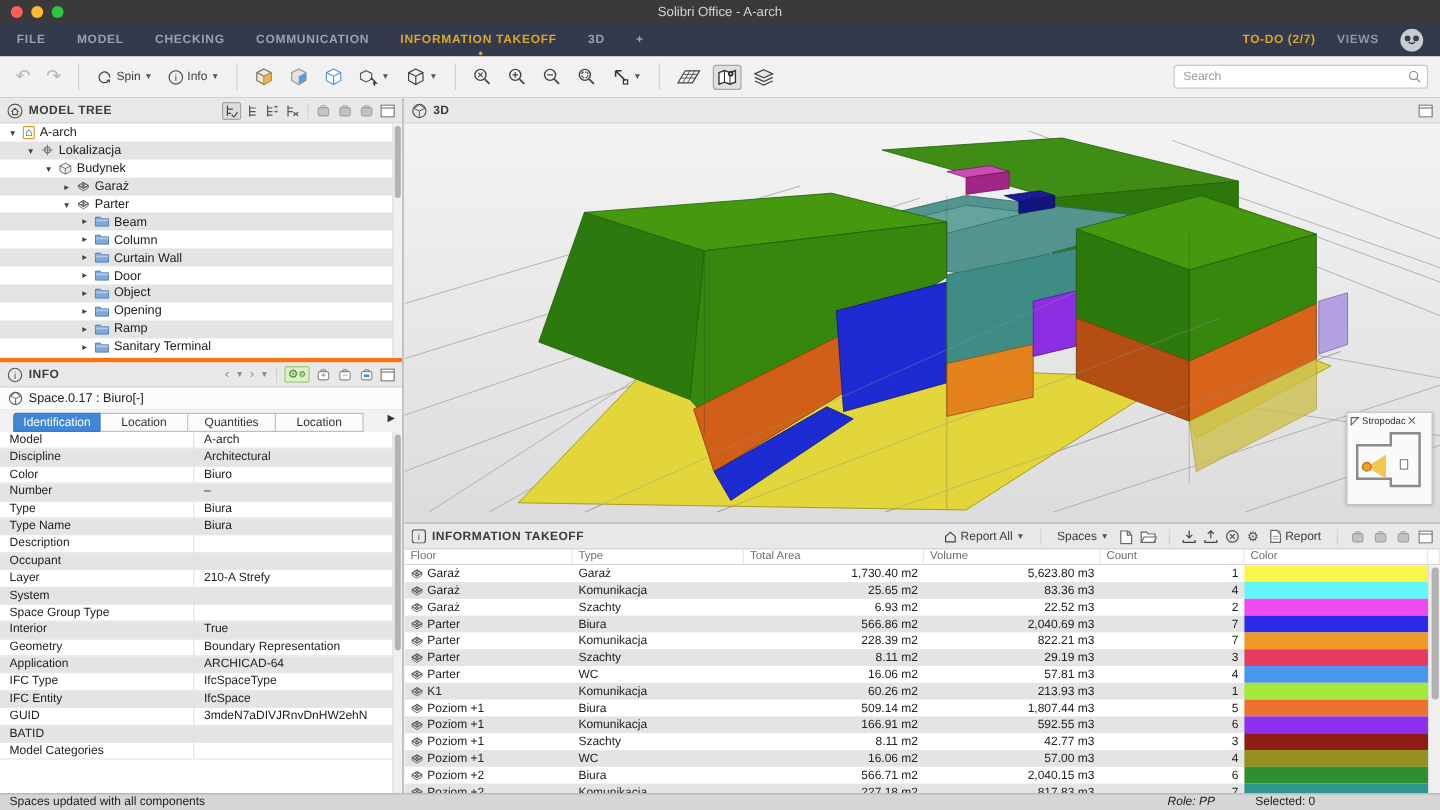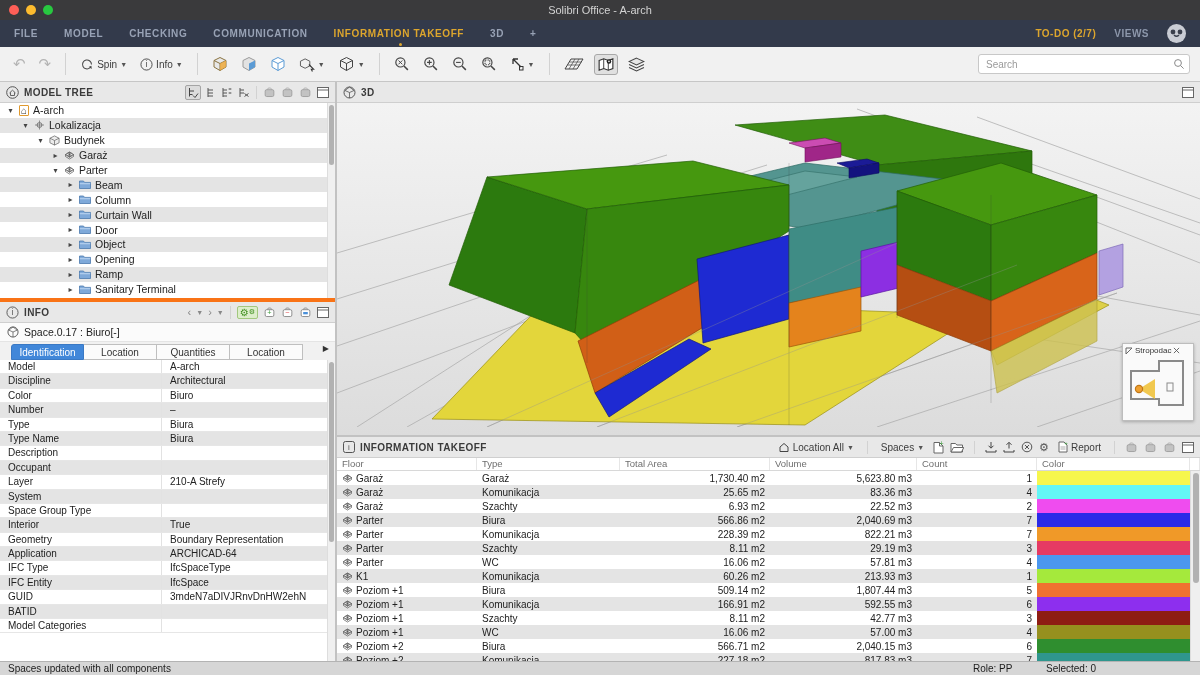--- a/index.html
+++ b/index.html
@@ -87,21 +87,21 @@
   .tk-row{height:14px;display:grid;grid-template-columns:140px 143px 150px 147px 120px 1fr 10px;font-size:10px;color:#222;align-items:center;}
   .tk-row:nth-child(even){background:#e4e4e4;}
   .tk-row .c{padding:0 5px;white-space:nowrap;overflow:hidden;display:flex;align-items:center;gap:3px;}
   .tk-row .num{justify-content:flex-end;}
   .tk-swatch{height:100%;}
   .tk-scroll{position:absolute;right:0;top:0;width:10px;height:100%;background:#efefef;border-left:1px solid #ddd;}
 
   
   .statusbar{height:14px;background:#d6d6d6;border-top:1px solid #b3b3b3;position:relative;font-size:10px;color:#1c1c1c;}
   .status-msg{position:absolute;left:8px;top:1px;font-weight:normal;}
-  .status-role{position:absolute;left:973px;top:1px;}
+  .status-role{position:absolute;left:973px;top:1px;font-style:italic;}
   .status-sel{position:absolute;left:1046px;top:1px;}
 </style>
 </head>
 <body>
 
 <div class="window">
 
   <div class="titlebar">
     <div class="lights">
       <span class="light l-red"></span>
@@ -754,21 +754,21 @@
           <svg width="12" height="12" viewBox="0 0 12 12">
               <rect x="0.5" y="0.5" width="11" height="11" rx="2" fill="none" stroke="#555"></rect>
               <text x="6" y="9" font-size="8" text-anchor="middle" fill="#555">i</text>
             </svg>
           <span class="panel-title">INFORMATION TAKEOFF</span>
           <div class="tk-tools">
             <span class="tbtn">
               <svg width="12" height="11" viewBox="0 0 12 11">
                   <path d="M2 5 L6 1.5 L10 5 V9.5 H2 Z" fill="none" stroke="#444"></path>
                 </svg>
-              <span>Location All</span>
+              <span>Report All</span>
                 <span class="car">▼</span>
             </span>
             <span class="tsep" style="height:13px;"></span>
             <span class="tbtn">
               <span>Spaces</span>
                 <span class="car">▼</span>
             </span>
             <span class="mini">
                 <svg width="11" height="13" viewBox="0 0 11 13">
                   <path d="M1 1.5 H6.5 L10 5 V12 H1 Z" fill="#fff" stroke="#666"></path>

